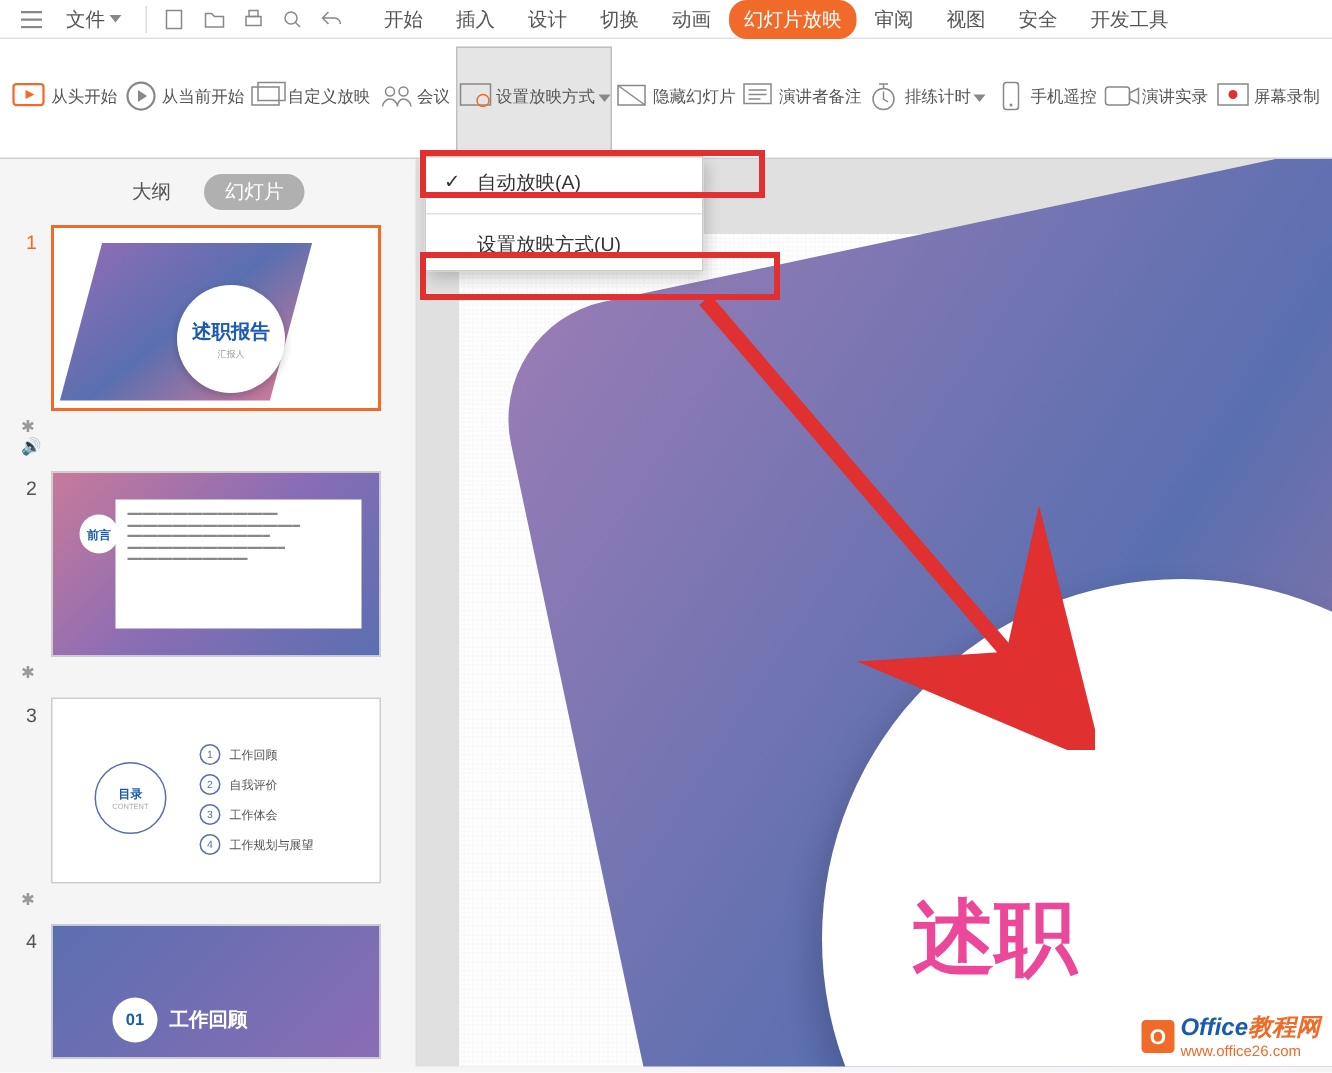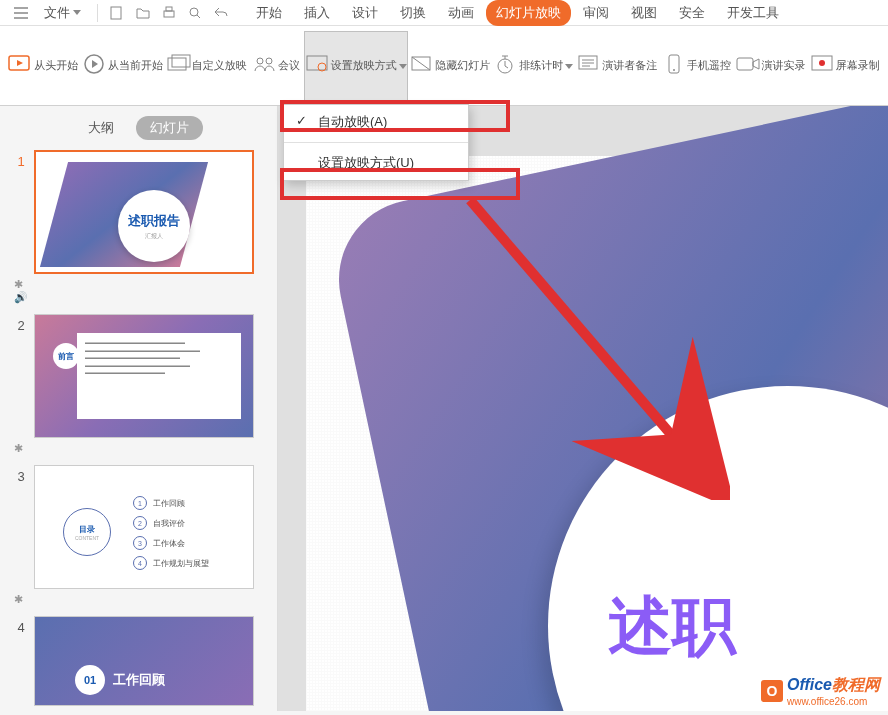--- a/index.html
+++ b/index.html
@@ -54,21 +54,21 @@
     
     .t4-bg { position:absolute; inset:0; background: linear-gradient(135deg, #5a6fb0 0%, #8a6db5 100%); }
     .t4-wrap { position:absolute; left:40px; top:48px; display:flex; align-items:center; }
     .t4-circle { width:30px; height:30px; border-radius:50%; background:#fff; color:#1a5ab0; font-weight:bold; font-size:11px; display:flex; align-items:center; justify-content:center; margin-right:8px; }
     .t4-txt { color:#fff; font-size:13px; font-weight:bold; }
     
     .canvas-area { flex: 1; position: relative; background: #e0e0e0; overflow: hidden; }
     .canvas-bg { position:absolute; left:28px; top:50px; right:0; bottom:0; background: repeating-linear-gradient(0deg, #fafafa 0 1px, transparent 1px 3px), repeating-linear-gradient(90deg, #fafafa 0 1px, transparent 1px 3px), #fff; }
     .canvas-brush { position:absolute; right:-120px; top:-10px; width:620px; height:680px; background: linear-gradient(135deg, #9a7db5 0%, #5a6fb0 50%, #c87a9a 100%); transform: rotate(-12deg); border-radius: 80px 0 0 120px; }
     .canvas-circle { position:absolute; right:-140px; top:230px; width:480px; height:480px; background:#fff; border-radius:50%; box-shadow: -8px 8px 20px rgba(0,0,0,.15); display:flex; align-items:center; }
-    .canvas-title { font-size: 64px; font-weight: bold; color: #8b5cf6; margin-left:60px; }
+    .canvas-title { font-size: 55px; font-weight: bold; color: #ec4899; margin-left:60px; }
     
     .dropdown { position: absolute; left: 283px; top: 104px; width: 186px; background: #fff; border: 1px solid #ccc; box-shadow: 2px 4px 10px rgba(0,0,0,.2); z-index: 50; }
     .dd-item { padding: 8px 12px 8px 34px; font-size: 13px; color: #333; cursor: pointer; position: relative; }
     .dd-item.checked::before { content: "✓"; position: absolute; left: 12px; }
     .dd-sep { height: 1px; background: #e0e0e0; margin: 3px 0; }
     
     .highlight-box { position: absolute; border: 4px solid #e03030; z-index: 60; pointer-events: none; }
     .hb1 { left: 280px; top: 100px; width: 230px; height: 32px; }
     .hb2 { left: 280px; top: 168px; width: 240px; height: 32px; }
     
@@ -190,34 +190,34 @@
         <svg width="26" height="22">
           <rect x="3" y="4" width="18" height="13" fill="none" stroke="#888"></rect>
           <path d="M3 4l18 13" stroke="#888"></path>
         </svg>
       </div>
     <div class="ribbon-label">隐藏幻灯片</div>
   </div>
   <div class="ribbon-btn">
     <div class="ribbon-icon">
         <svg width="26" height="22">
+          <rect x="3" y="3" width="18" height="13" fill="none" stroke="#888"></rect>
+          <path d="M6 7h12M6 10h12M6 13h8" stroke="#888"></path>
+        </svg>
+      </div>
+    <div class="ribbon-label">演讲者备注</div>
+  </div>
+  <div class="ribbon-btn">
+    <div class="ribbon-icon">
+        <svg width="26" height="22">
           <circle cx="12" cy="13" r="7" fill="none" stroke="#888"></circle>
           <path d="M12 8v5l3 2M9 3h6M12 3v3" stroke="#888" fill="none"></path>
         </svg>
       </div>
     <div class="ribbon-label"><span>排练计时</span><span class="chev-down" style="margin-left:2px"></span></div>
-  </div>
-  <div class="ribbon-btn">
-    <div class="ribbon-icon">
-        <svg width="26" height="22">
-          <rect x="3" y="3" width="18" height="13" fill="none" stroke="#888"></rect>
-          <path d="M6 7h12M6 10h12M6 13h8" stroke="#888"></path>
-        </svg>
-      </div>
-    <div class="ribbon-label">演讲者备注</div>
   </div>
   <div class="ribbon-btn">
     <div class="ribbon-icon">
         <svg width="26" height="22">
           <rect x="8" y="2" width="10" height="18" rx="2" fill="none" stroke="#888"></rect>
           <circle cx="13" cy="17" r="1" fill="#888"></circle>
         </svg>
       </div>
     <div class="ribbon-label">手机遥控</div>
   </div>

